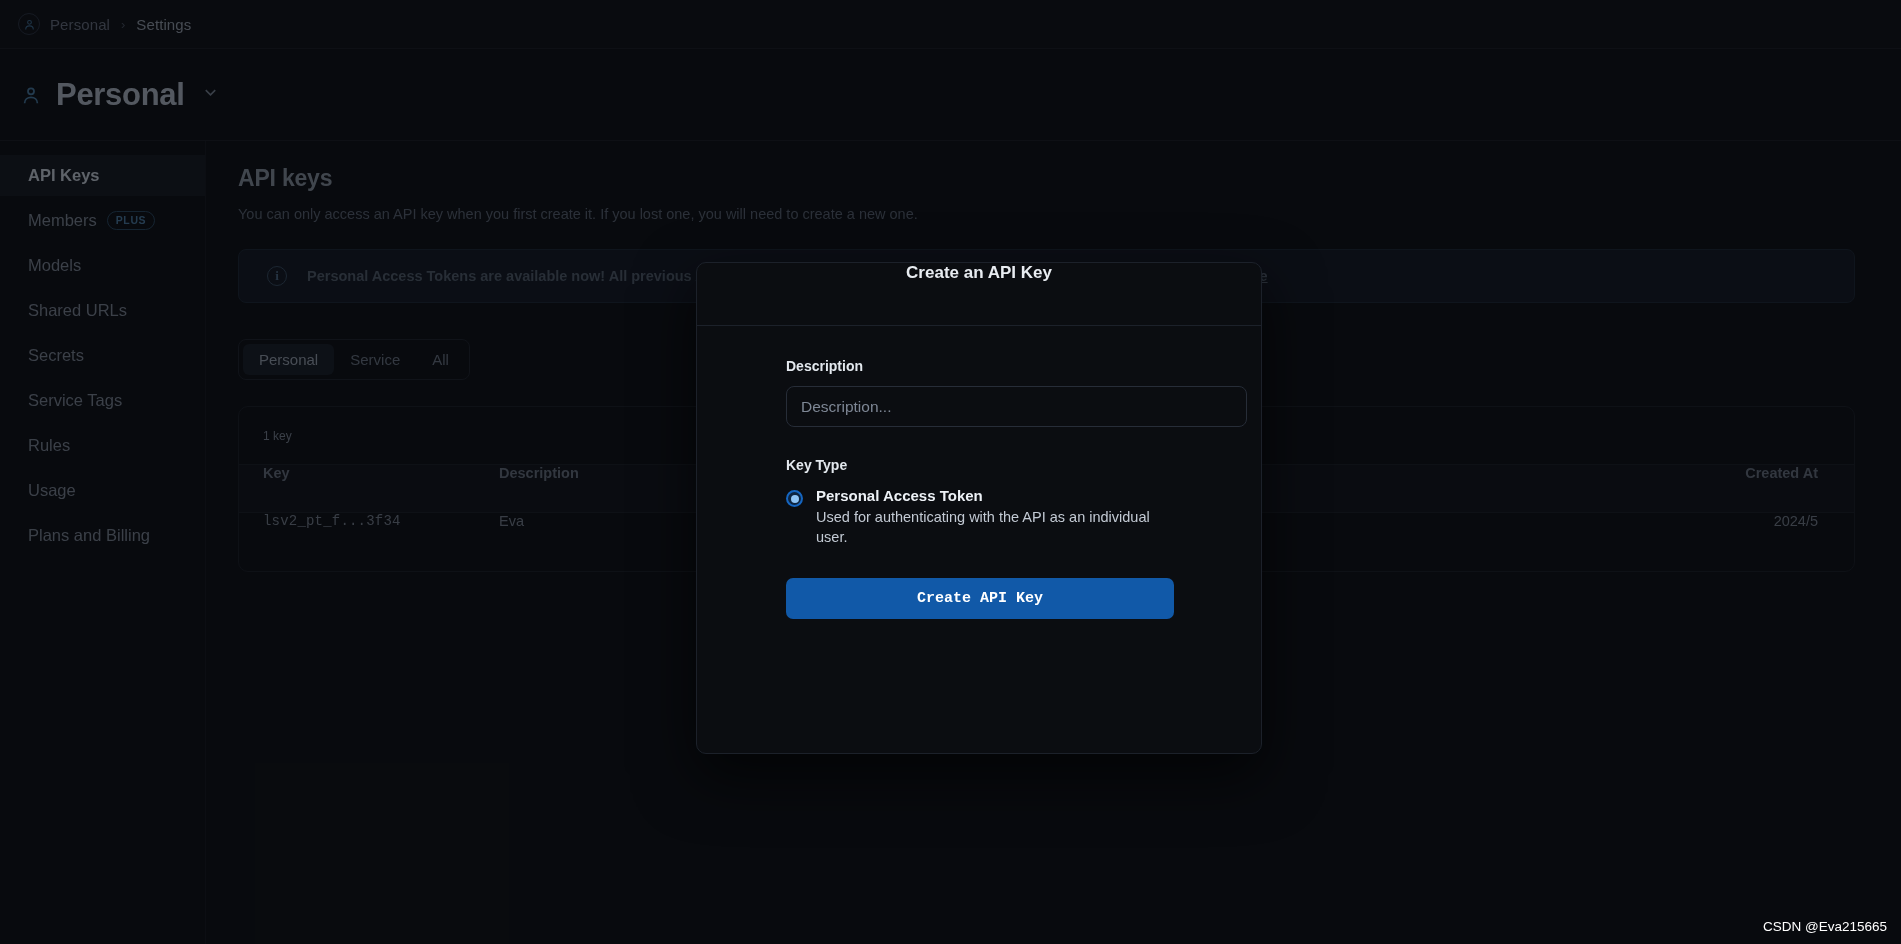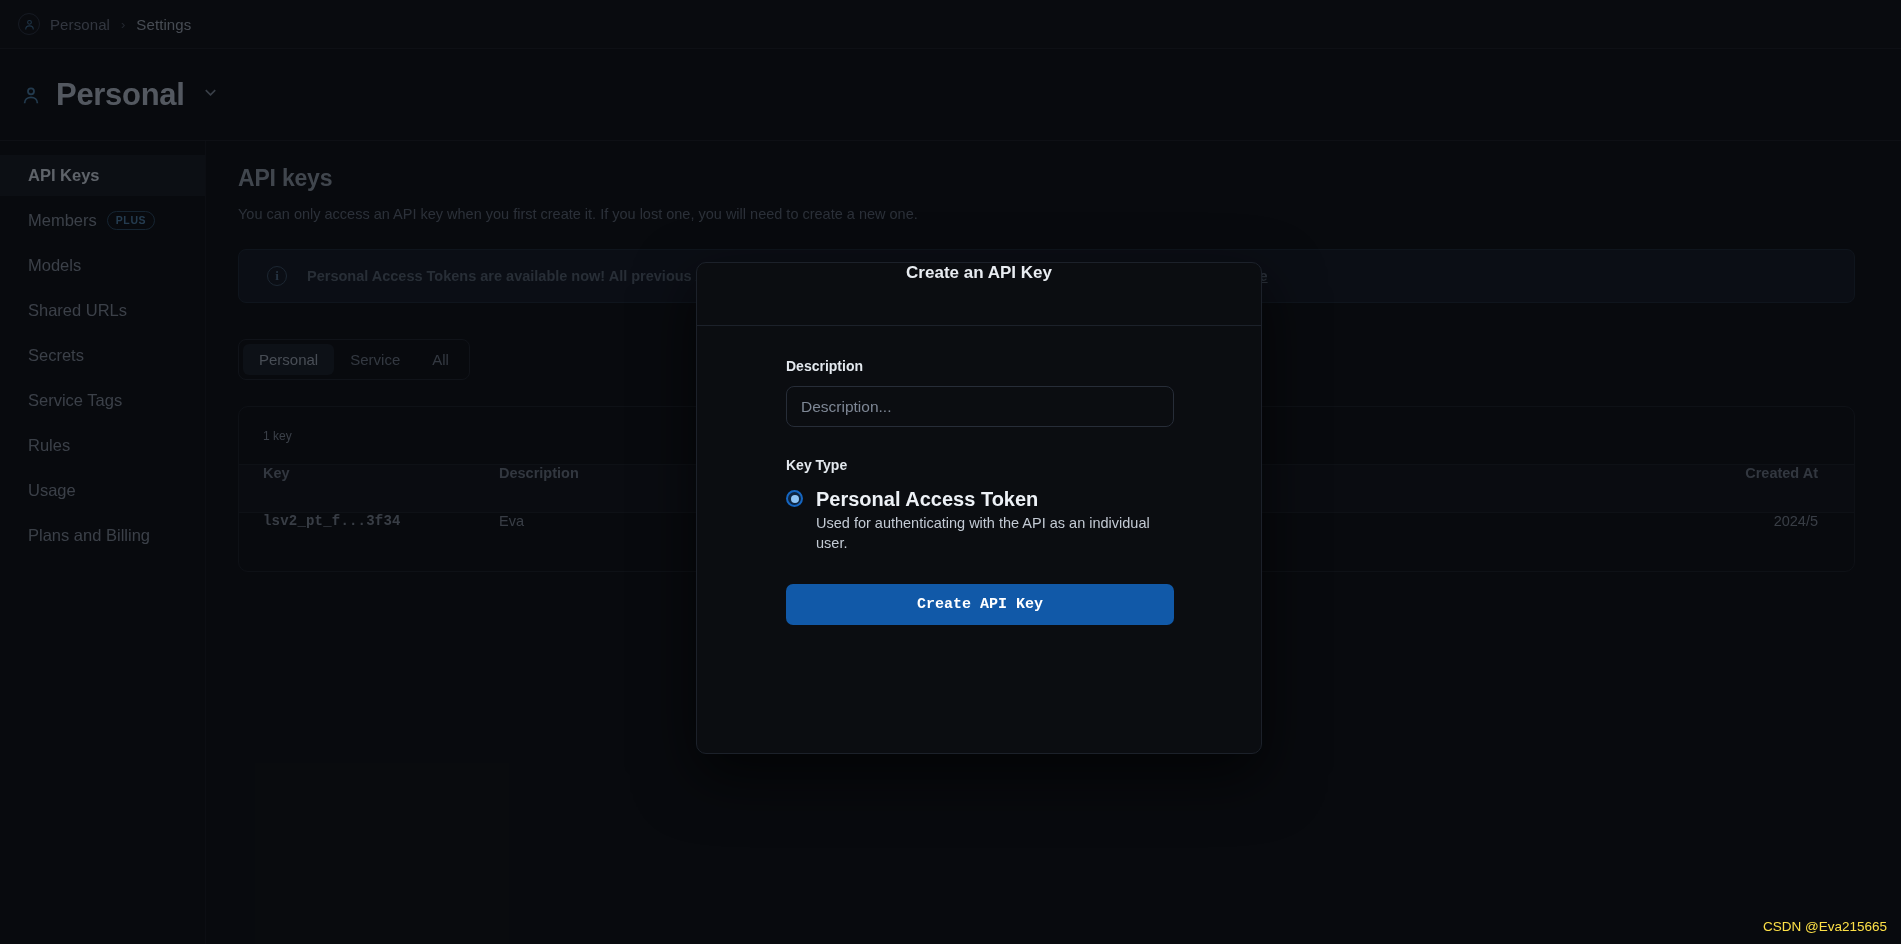--- a/index.html
+++ b/index.html
@@ -130,21 +130,21 @@
   .thead, .trow { display: flex; align-items: flex-start; }
   .thead {
     height: 48px; font-size: 14.5px; font-weight: 700; color: #6a7381;
     border-bottom: 1px solid #1b1f27;
     background: #12151b;
   }
   .trow { height: 58px; font-size: 14.5px; color: #79828f; }
   .c-key { flex: 0 0 260px; padding-left: 24px; }
   .c-desc { flex: 0 0 880px; }
   .c-created { flex: 1; text-align: right; padding-right: 36px; }
-  .mono { font-family: "Liberation Mono", monospace; font-size: 14px; letter-spacing: .2px; font-weight: bold; }
+  .mono { font-family: "Liberation Mono", monospace; font-size: 14px; letter-spacing: .2px; }
 
   
   .modal-overlay {
     position: absolute; inset: 0;
     background: rgba(4,6,9,.55);
     pointer-events: none;
   }
   .modal {
     position: absolute;
     left: 696px; top: 262px;
@@ -158,21 +158,21 @@
   .modal-head {
     height: 63px;
     display: flex; align-items: flex-start; justify-content: center;
     border-bottom: 1px solid #1c212a;
   }
   .modal-title { font-size: 17px; font-weight: 700; color: #e8ecf1; }
   .modal-body { padding: 32px 89px 0 89px; }
   .field-label { font-size: 14px; font-weight: 700; color: #e3e8ee; }
   .text-input {
     margin-top: 12px;
-    width: 388px; height: 41px;
+    width: 461px; height: 41px;
     background: #0b0d11;
     border: 1px solid #272d38;
     border-radius: 8px;
     padding: 0 14px;
     color: #e3e8ee;
     font-size: 15.5px;
     font-family: "Liberation Sans", sans-serif;
     outline: none;
   }
   .text-input::placeholder { color: #7e8795; }
@@ -184,38 +184,38 @@
     border: 2px solid #3c4654; flex: 0 0 17px;
     margin-top: 3px; margin-right: 13px;
     display: flex; align-items: center; justify-content: center;
     cursor: pointer;
   }
   .radio.checked { border-color: #1565c0; background: #0d2440; }
   .radio.checked::after {
     content: ""; width: 8px; height: 8px; border-radius: 50%;
     background: #8fc4f5;
   }
-  .radio-main { font-size: 20px; font-weight: 700; color: #edf1f6; line-height: 1.2; }
+  .radio-main { font-size: 15px; font-weight: 700; color: #edf1f6; line-height: 1.2; }
   .radio-desc { font-size: 14.5px; color: #c3cad4; line-height: 1.35; margin-top: 3px; max-width: 352px; }
   .radio-block { flex: 1; }
   .radio-group-2 { margin-top: 1px; }
 
   .primary-btn {
     margin: 31px 89px 0;
     width: 388px; height: 41px;
     background: #1159a8;
     border: none; border-radius: 7px;
     color: #ffffff; font-size: 15px; font-weight: 700;
     font-family: Liberation Mono, monospace;
     cursor: pointer;
   }
 
   .watermark {
     position: absolute; right: 14px; bottom: 10px;
-    font-size: 13.5px; color: #fde047;
+    font-size: 13.5px; color: #ffffff;
   }
 </style>
 </head>
 <body>
 
 <div class="app">
 
   <div class="breadcrumb-bar">
     <div class="avatar-circle">
       <svg width="13" height="13" viewBox="0 0 24 24" fill="none" stroke="#3e6b8e" stroke-width="2">

